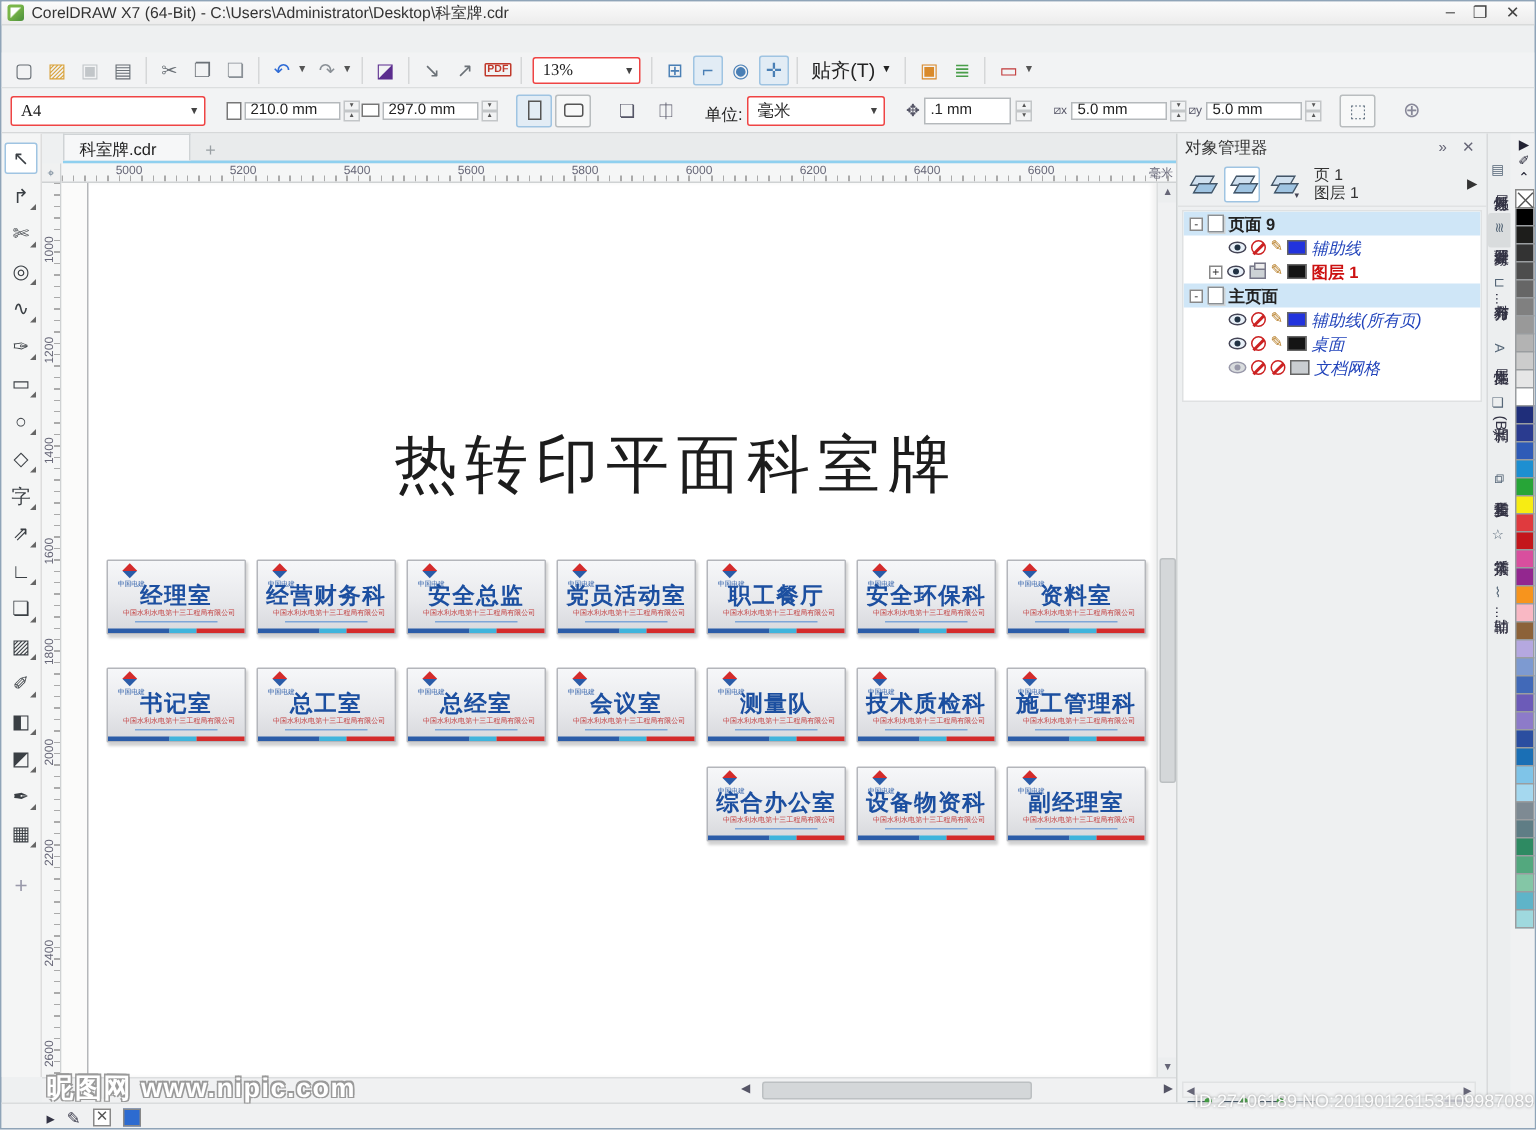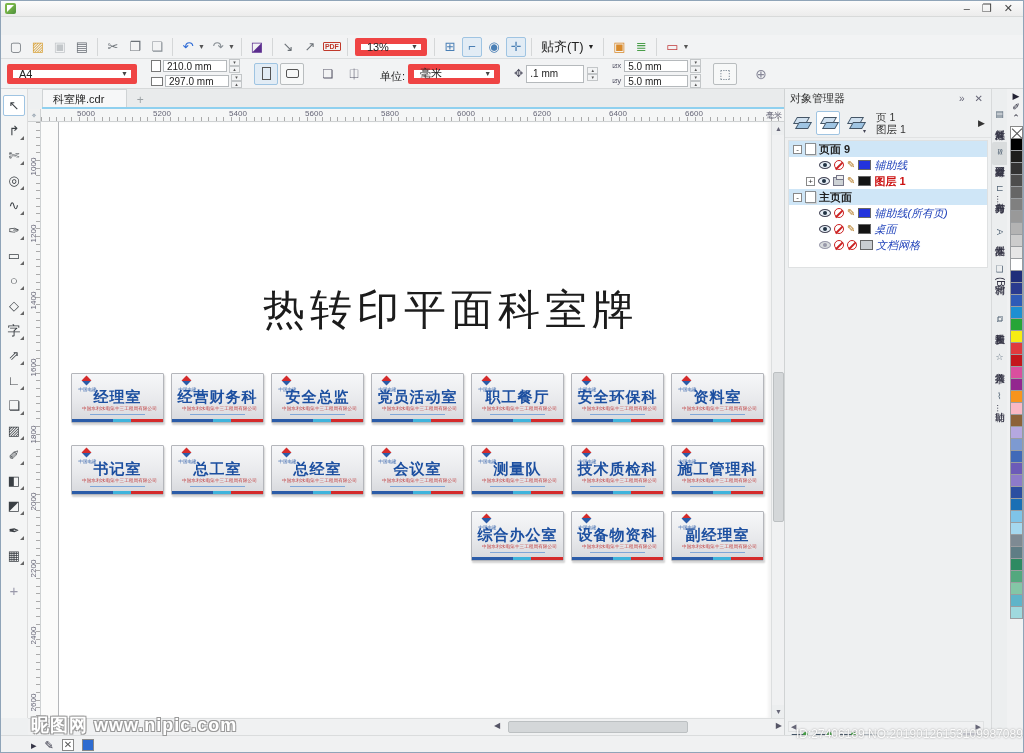--- a/index.html
+++ b/index.html
@@ -19,31 +19,31 @@
   .menu-item { padding:2px 9px; color:#222; }
   #menubar-right{margin-left:auto;margin-right:4px;width:14px;height:12px;background:linear-gradient(#f7b84a,#e0922c);border:1px solid #c9882e;border-radius:2px;}
 
   
   #stdbar { position:absolute; left:0; top:34px; width:100%; height:24px; background:#f2f3f4; display:flex; align-items:center; padding-left:4px; border-bottom:1px solid #dcdedf;}
   .tb-btn { width:20px; height:20px; display:flex; align-items:center; justify-content:center; font-size:13px; border-radius:2px; margin:0 1px; }
   .tb-btn.pressed{ background:#e2ecf5; border:1px solid #9fc4e2; }
   .tb-btn.disabled{ opacity:.45; }
   .tb-sep { width:1px; height:18px; background:#d5d7d8; margin:0 4px; }
   .tb-drop { font-size:7px; color:#555; margin-left:-1px; margin-right:2px;}
-  .combo { height:18px; background:#fff; border:6px solid #ef4444; display:flex; align-items:center; padding:0 3px 0 6px; border-radius:2px;}
+  .combo { height:18px; background:#fff; border:1px solid #ef4444; display:flex; align-items:center; padding:0 3px 0 6px; border-radius:2px;font-family:Liberation Serif, serif;}
   .combo .arrow { margin-left:auto; font-size:7px; color:#444; padding-left:6px;}
   #zoom-combo { width:72px; margin:0 3px;}
   .pdf-glyph{font-size:7px;font-weight:bold;color:#c0392b;border:1px solid #c0392b;padding:0 1px;border-radius:1px;}
   #snap-drop{display:flex;align-items:center;padding:2px 4px;}
   #snap-drop .arrow{font-size:7px;margin-left:4px;}
 
   
   #propbar { position:absolute; left:0; top:58px; width:100%; height:30px; background:#f2f3f4; display:flex; align-items:center; padding-left:6px; border-bottom:1px solid #d6d8d9;}
   #preset-combo{ width:130px; height:20px;}
-  .size-block{ display:flex; flex-direction:column; justify-content:center; margin-left:14px; gap:1px;}
+  .size-block{ display:flex; flex-direction:row; justify-content:center; margin-left:14px; gap:1px;}
   .size-row{ display:flex; align-items:center; gap:2px;}
   .size-ico{ width:10px; height:12px; border:1px solid #777; background:#fff;}
   .size-ico.land{ width:12px; height:9px;}
   .size-input{ width:64px; height:12px; background:#fff; border:1px solid #b5b9bc; font-size:10px; padding:0 3px; display:flex; align-items:center;}
   .spin{ display:flex; flex-direction:column; width:11px;}
   .spin i{ font-style:normal; font-size:5px; line-height:5px; text-align:center; color:#555; border:1px solid #c3c6c8; background:#f2f3f4;}
   .orient { display:flex; gap:2px; margin-left:12px;}
   .orient .ob{ width:24px; height:22px; border:1px solid #b9bdbf; display:flex; align-items:center; justify-content:center; border-radius:2px; background:#f7f8f8;}
   .orient .ob.pressed{ background:#e2ecf5; border-color:#9fc4e2;}
   .ob .port{ width:9px;height:13px;border:1px solid #555;}
@@ -176,20 +176,21 @@
   .swatch{ width:13px; height:13px; border:1px solid #9a9da0; margin-top:-1px;}
   .pal-bottom{ margin-top:auto; display:flex; flex-direction:column; align-items:center; color:#556; font-size:8px; line-height:10px; padding-bottom:2px;}
 </style>
 </head>
 <body>
 
 <div id="app">
 
   <div id="titlebar">
     <span id="app-icon"></span>
+    <span id="title-text">CorelDRAW X7 (64-Bit) - C:\Users\Administrator\Desktop\科室牌.cdr</span>
     <span id="win-controls">
       <span>–</span>
       <span>❐</span>
       <span>✕</span>
     </span>
   </div>
 
 
   <div id="stdbar">
       <span class="tb-btn">

